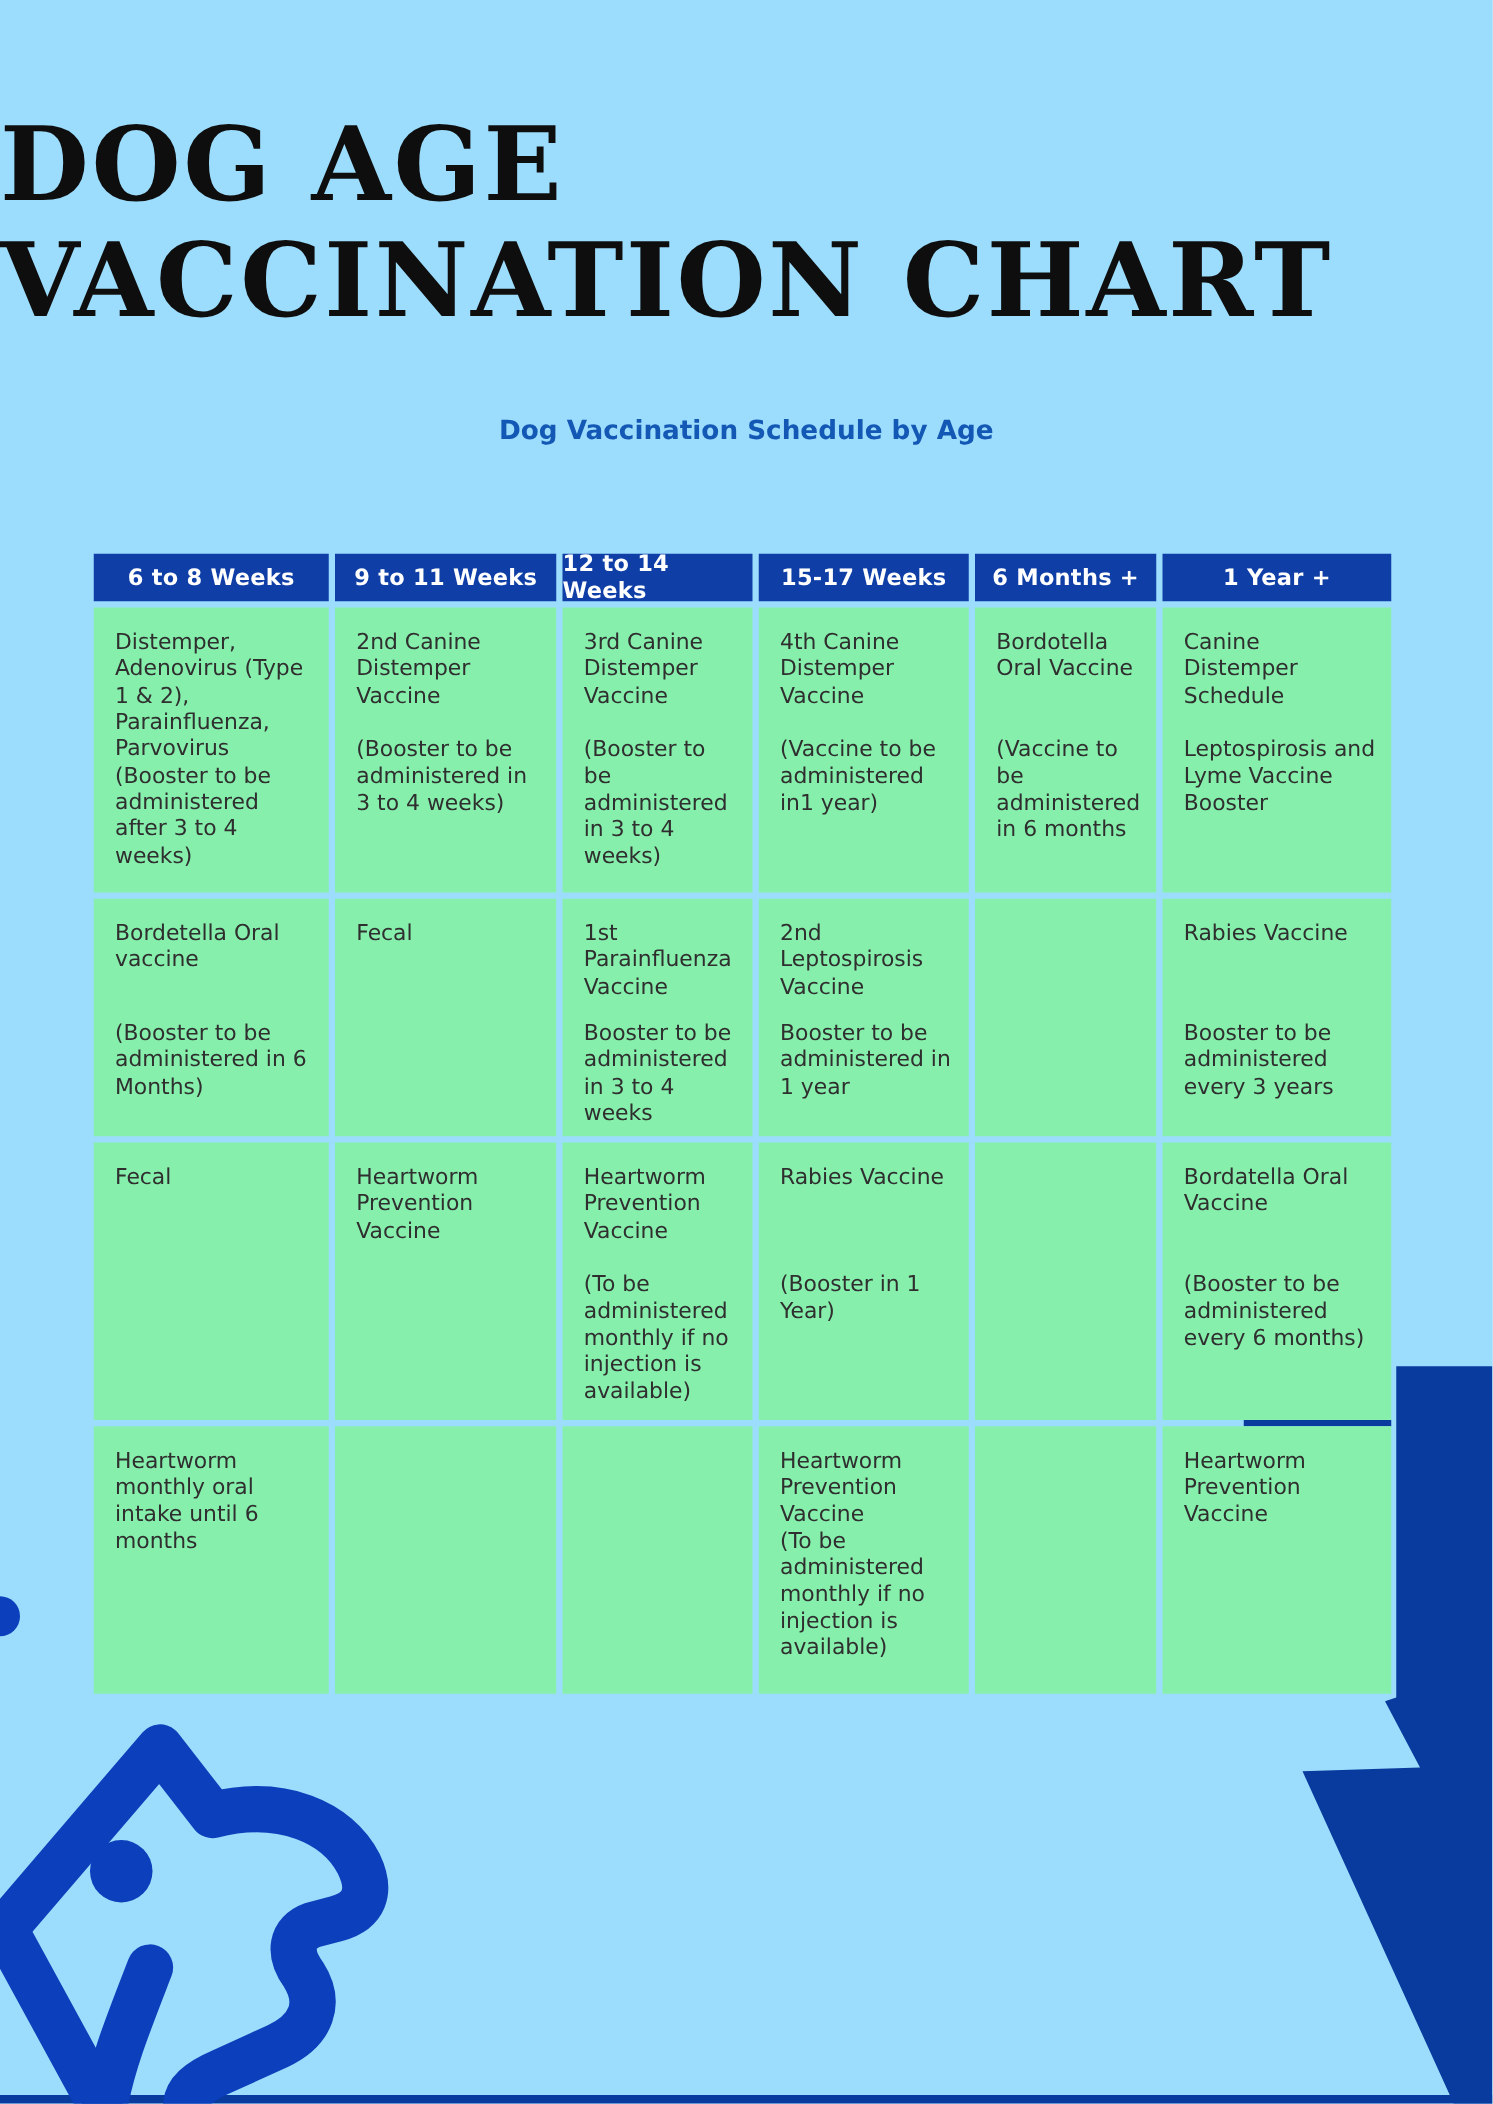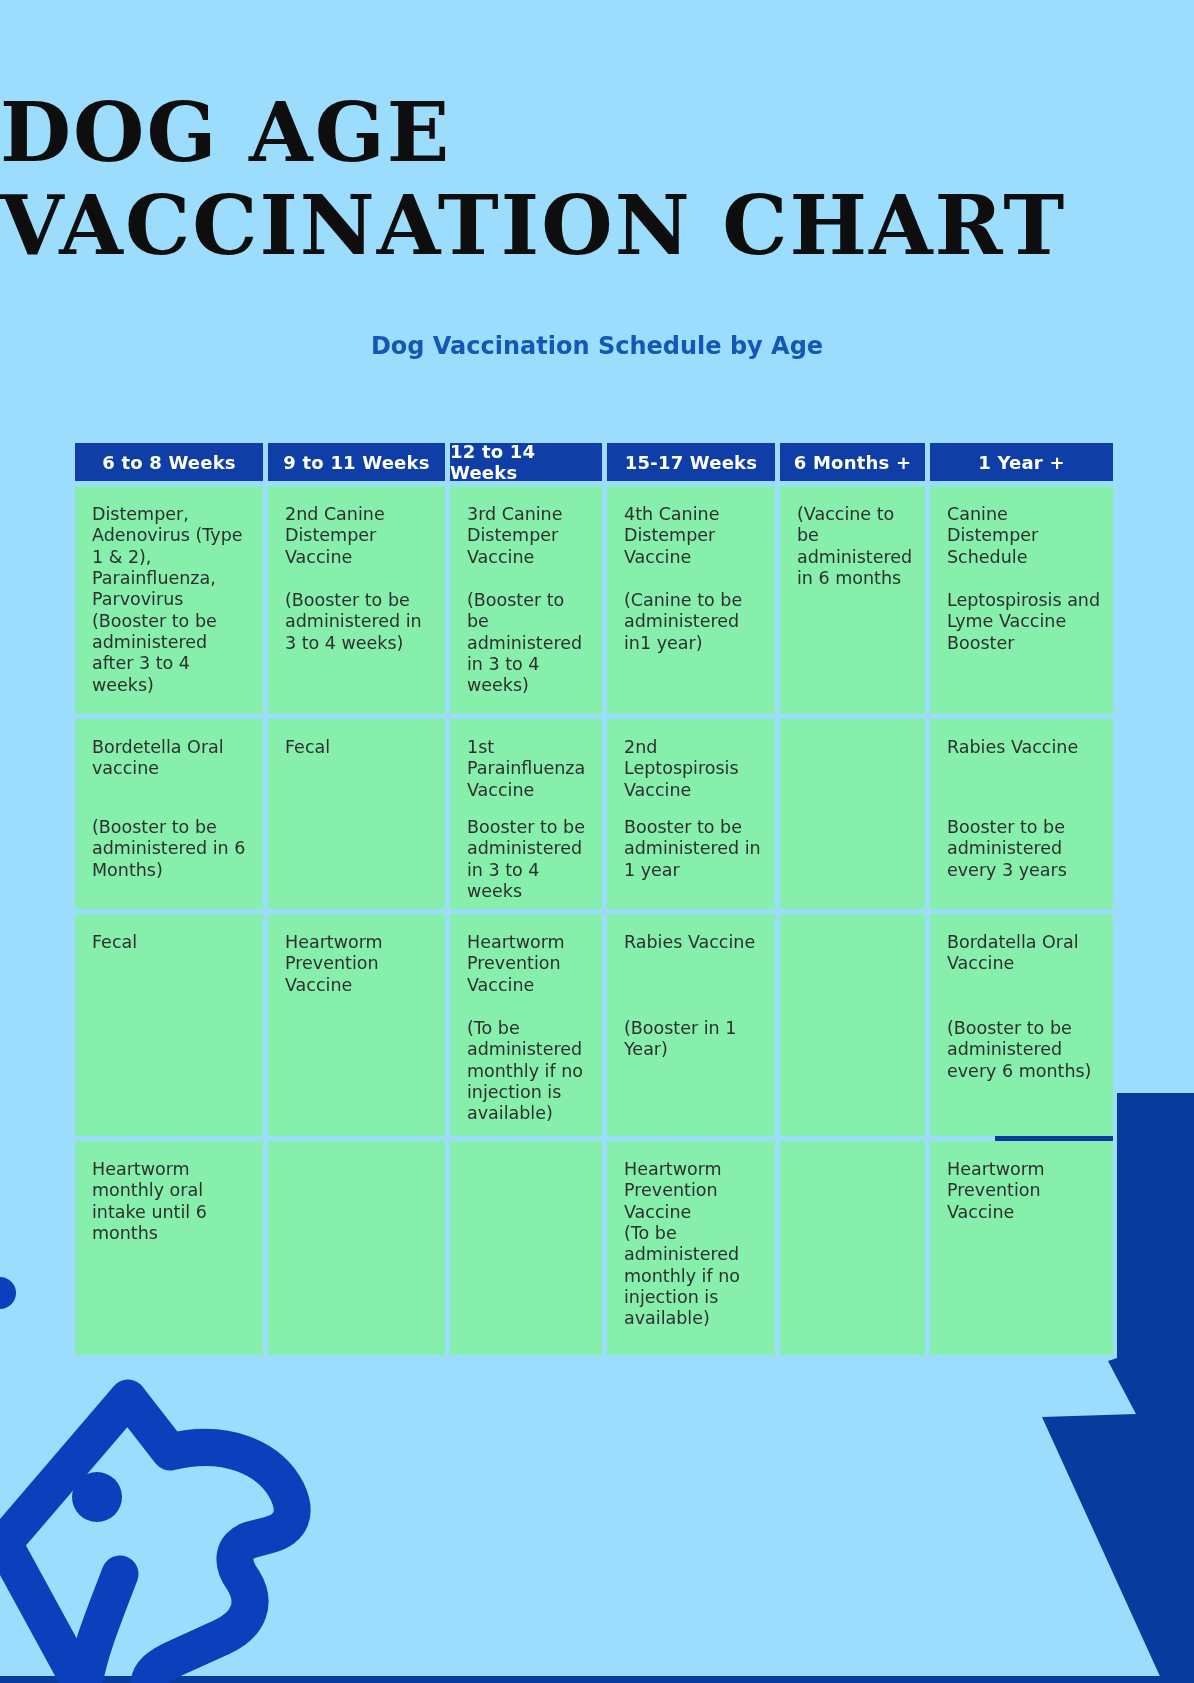--- a/index.html
+++ b/index.html
@@ -16,21 +16,21 @@
     font-family:"DejaVu Serif", serif;
     font-weight:bold;
     font-size:82px;
     line-height:1.13;
     letter-spacing:2px;
     color:#0e0e0e;
   }
   .subtitle{
     position:absolute;top:332px;left:0;width:100%;
     text-align:center;
-    font-size:24px;
+    font-size:21px;
     font-weight:bold;
     color:#1358b4;
   }
   
   .vtable{
     position:absolute;left:75px;top:443px;width:1038px;
     display:grid;
     grid-template-columns:188px 177px 152px 168px 145px 183px;
     grid-template-rows:38px 228px 190px 222px 214px;
     gap:5px;
@@ -115,23 +115,24 @@
       <div class="cell">
         <div class="main">2nd Canine Distemper Vaccine</div>
         <div class="note">(Booster to be administered in 3 to 4 weeks)</div>
       </div>
       <div class="cell">
         <div class="main">3rd Canine Distemper Vaccine</div>
         <div class="note">(Booster to be administered in 3 to 4 weeks)</div>
       </div>
       <div class="cell">
         <div class="main">4th Canine Distemper Vaccine</div>
-        <div class="note">(Canine to be administered in1 year)</div>
-      </div>
-      <div class="cell">
+        <div class="note">(Vaccine to be administered in1 year)</div>
+      </div>
+      <div class="cell">
+        <div class="main">Bordotella Oral Vaccine</div>
         <div class="note">(Vaccine to be administered in 6 months</div>
       </div>
       <div class="cell">
         <div class="main">Canine Distemper Schedule</div>
         <div class="note">Leptospirosis and Lyme Vaccine Booster</div>
       </div>
     </div>
 
     <div class="trow r2">
       <div class="cell">

